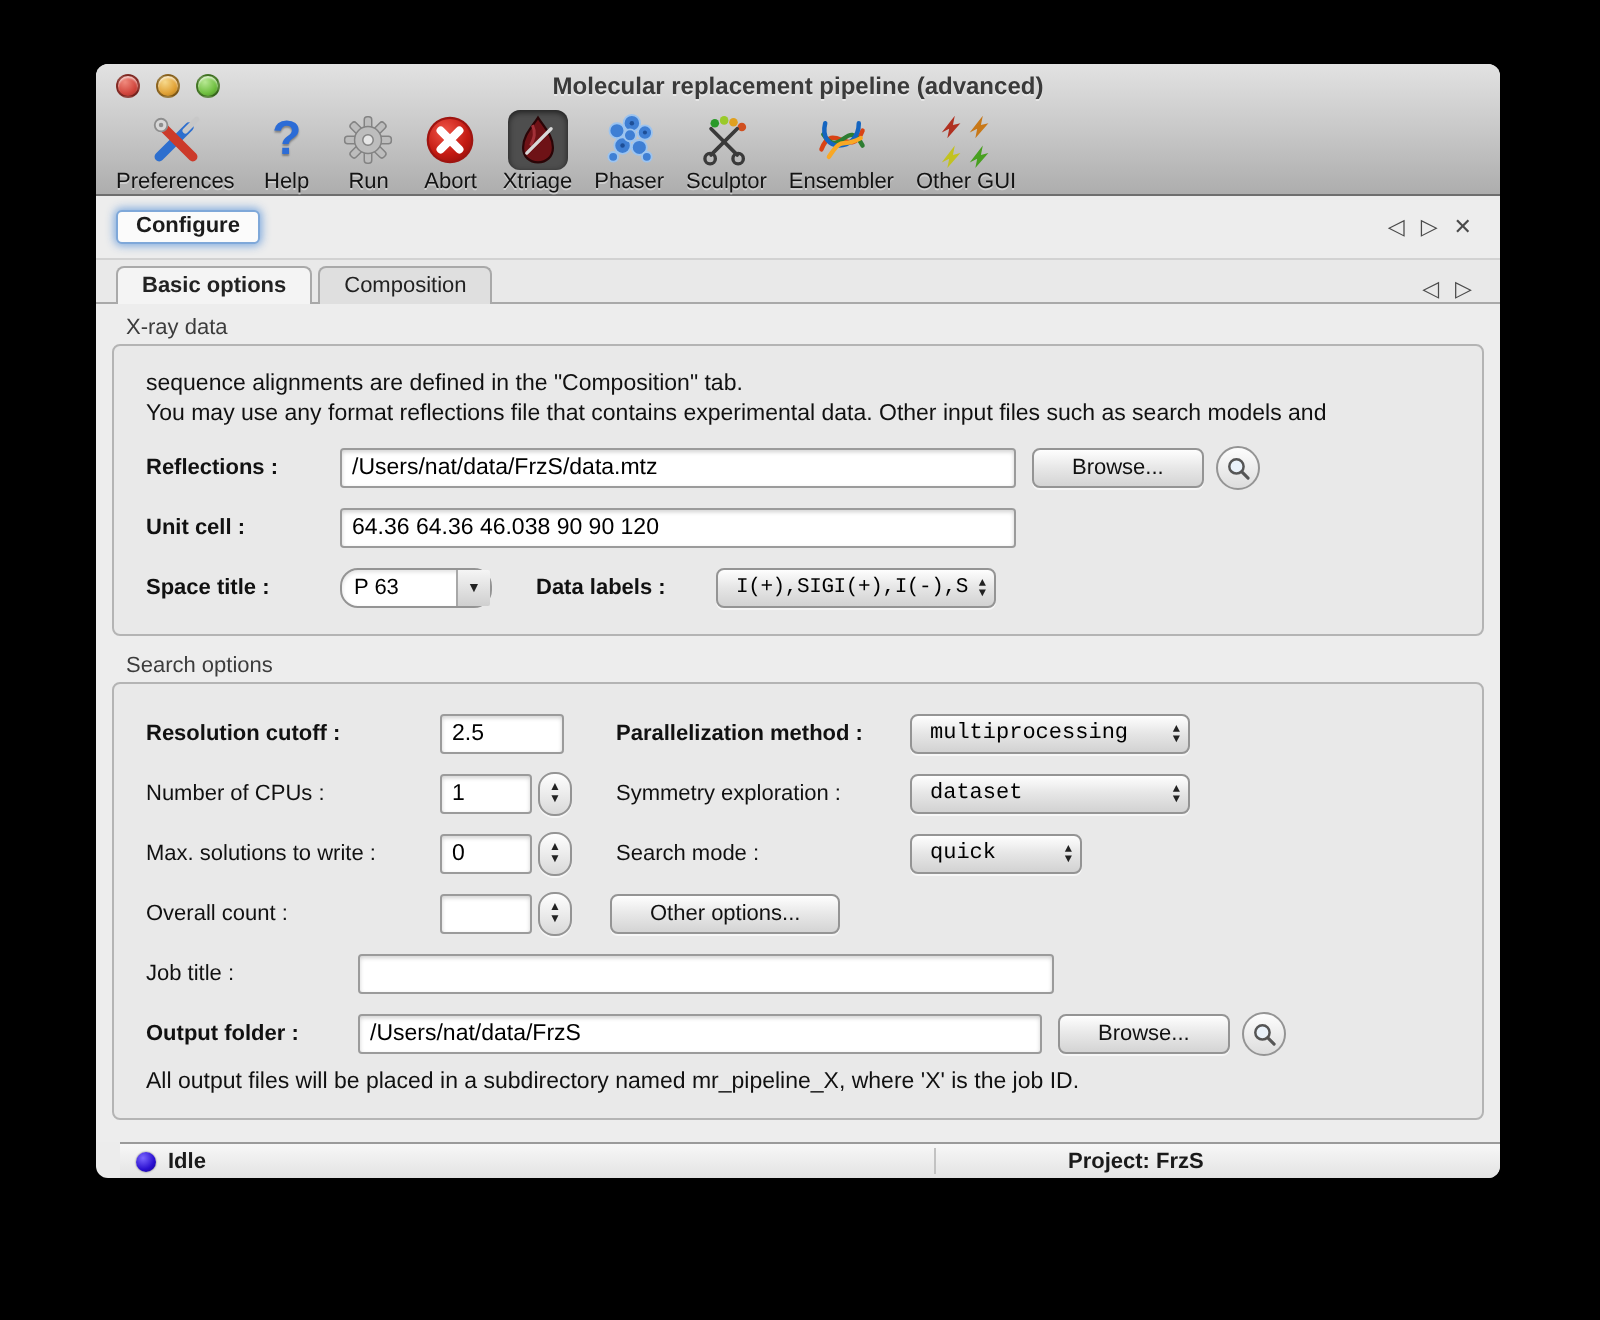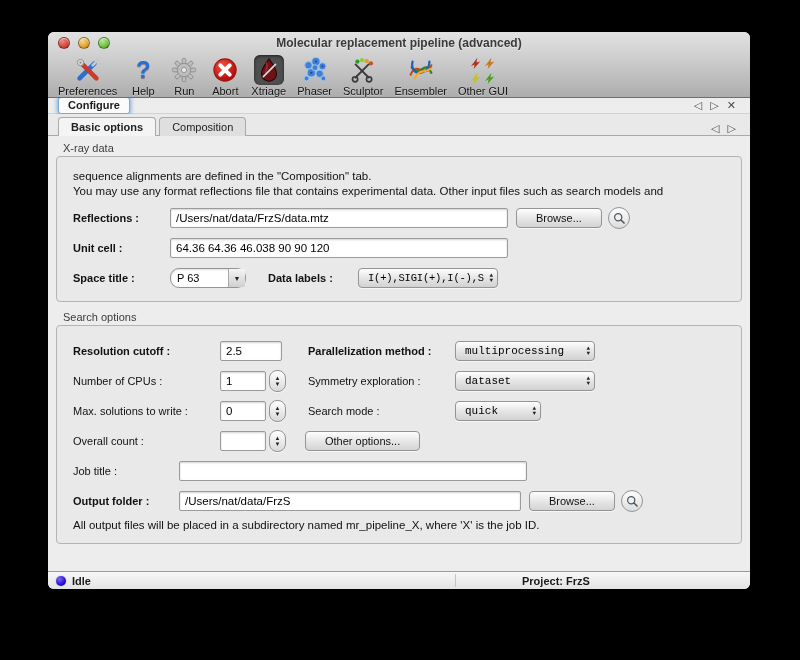--- a/index.html
+++ b/index.html
@@ -23,21 +23,21 @@
   .wtitle { font-size:12px; font-weight:bold; color:#3A3A3A; text-shadow:0 1px 0 rgba(255,255,255,.45); }
 
   .toolbar { display:flex; align-items:flex-start; padding:1px 4px 0 8px; gap:7px; }
   .tbitem { display:flex; flex-direction:column; align-items:center; padding:0 2px; cursor:default; }
   .tbicon { width:30px; height:30px; display:flex; align-items:center; justify-content:center; position:relative; }
   .tbitem.active .tbicon { background:#4E4E4E; border-radius:6px; box-shadow: inset 0 1px 3px rgba(0,0,0,.65); }
   .tblabel { font-size:11px; color:#141414; margin-top:0px; text-shadow:0 1px 0 rgba(255,255,255,.4); white-space:nowrap; }
   .glyph-q { font-size:24px; font-weight:bold; color:#2C6CD6; text-shadow:0 1px 1px rgba(0,0,0,.35); line-height:26px; }
 
   
-  .navrow { height:16px; background:#EDEDED; border-bottom:1px solid #D2D2D2;
+  .navrow { height:32px; background:#EDEDED; border-bottom:1px solid #D2D2D2;
     display:flex; align-items:center; padding:0 10px; flex:0 0 auto; }
   .configure-tab { font-size:11px; font-weight:bold; color:#1c1c1c; background:#FBFBFB;
     border:1px solid #7FA8D9; border-radius:3px; padding:1px 9px 2px;
     box-shadow:0 0 4px 1px rgba(110,160,220,.85); }
   .navspacer { flex:1; }
   .navbtn { font-size:11px; color:#4a4a4a; padding:0 4px; cursor:default; }
 
   .tabsrow { height:22px; background:#E9E9E9; display:flex; align-items:flex-end;
     padding:0 10px; border-bottom:1px solid #A9A9A9; flex:0 0 auto; }
   .tab { font-size:11px; padding:3px 12px; border:1px solid #A9A9A9; border-bottom:none;
@@ -95,21 +95,21 @@
 
   .w62 { width:62px; } .w46 { width:46px; } .w338 { width:338px; } .w342 { width:342px; }
   .w348 { width:348px; } .w76c { width:76px; } .w140 { width:140px; } .w86 { width:86px; }
   .dl-popup .ptext { font-size:10.5px; letter-spacing:-0.2px; }
   .ml22 { margin-left:22px; } .ml8 { margin-left:8px; }
   .w90 { width:90px; flex:0 0 auto; }
 
   
   .statusbar { height:18px; flex:0 0 auto; border-top:1px solid #9A9A9A;
     background:linear-gradient(#F7F7F7,#E3E3E3); display:flex; align-items:center;
-    padding:0 8px; position:relative; }
+    padding:0 8px; position:relative;margin-left:12px; }
   .sdot { width:10px; height:10px; border-radius:50%; margin-right:6px;
     background:radial-gradient(circle at 35% 30%, #7A66FF, #2A0FD0 60%, #170782);
     box-shadow:0 0 1px rgba(0,0,0,.6); }
   .stext { font-size:11px; font-weight:bold; color:#1a1a1a; }
   .sdivider { position:absolute; left:407px; top:2px; bottom:2px; width:1px; background:#C2C2C2; }
   .sproject { position:absolute; left:474px; font-size:11px; font-weight:bold; color:#1a1a1a; }
 </style>
 </head>
 <body>
 

